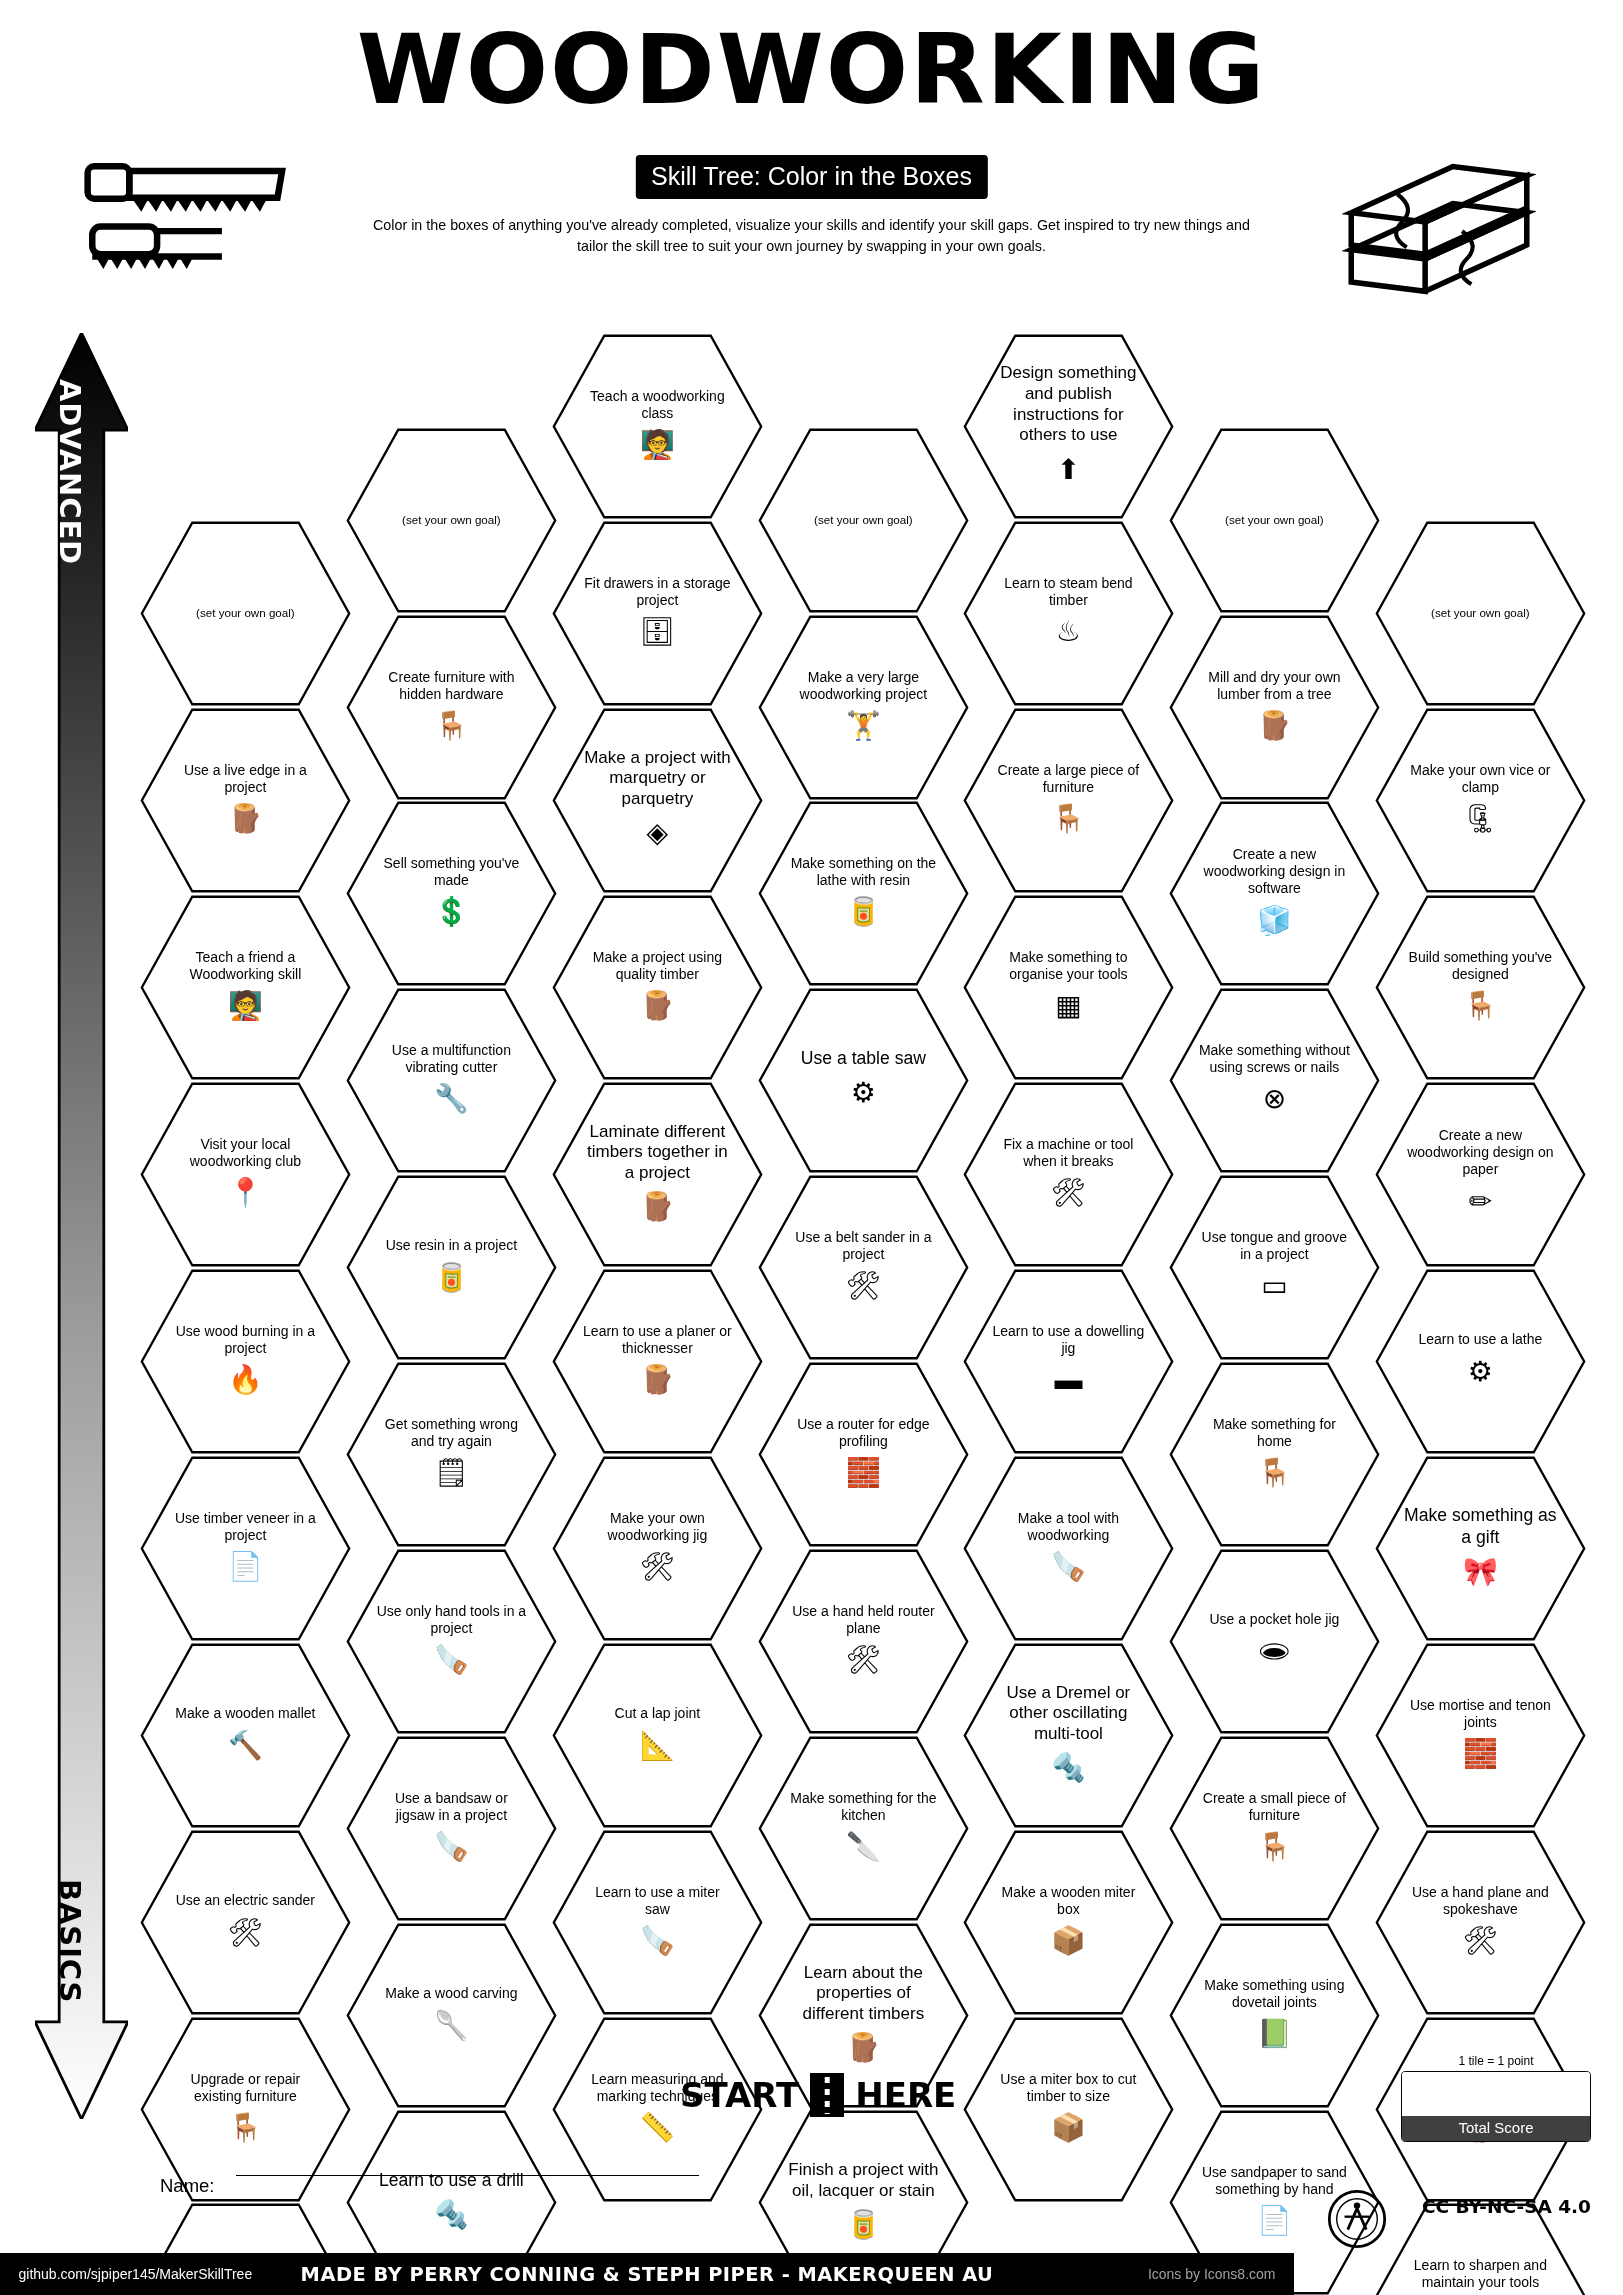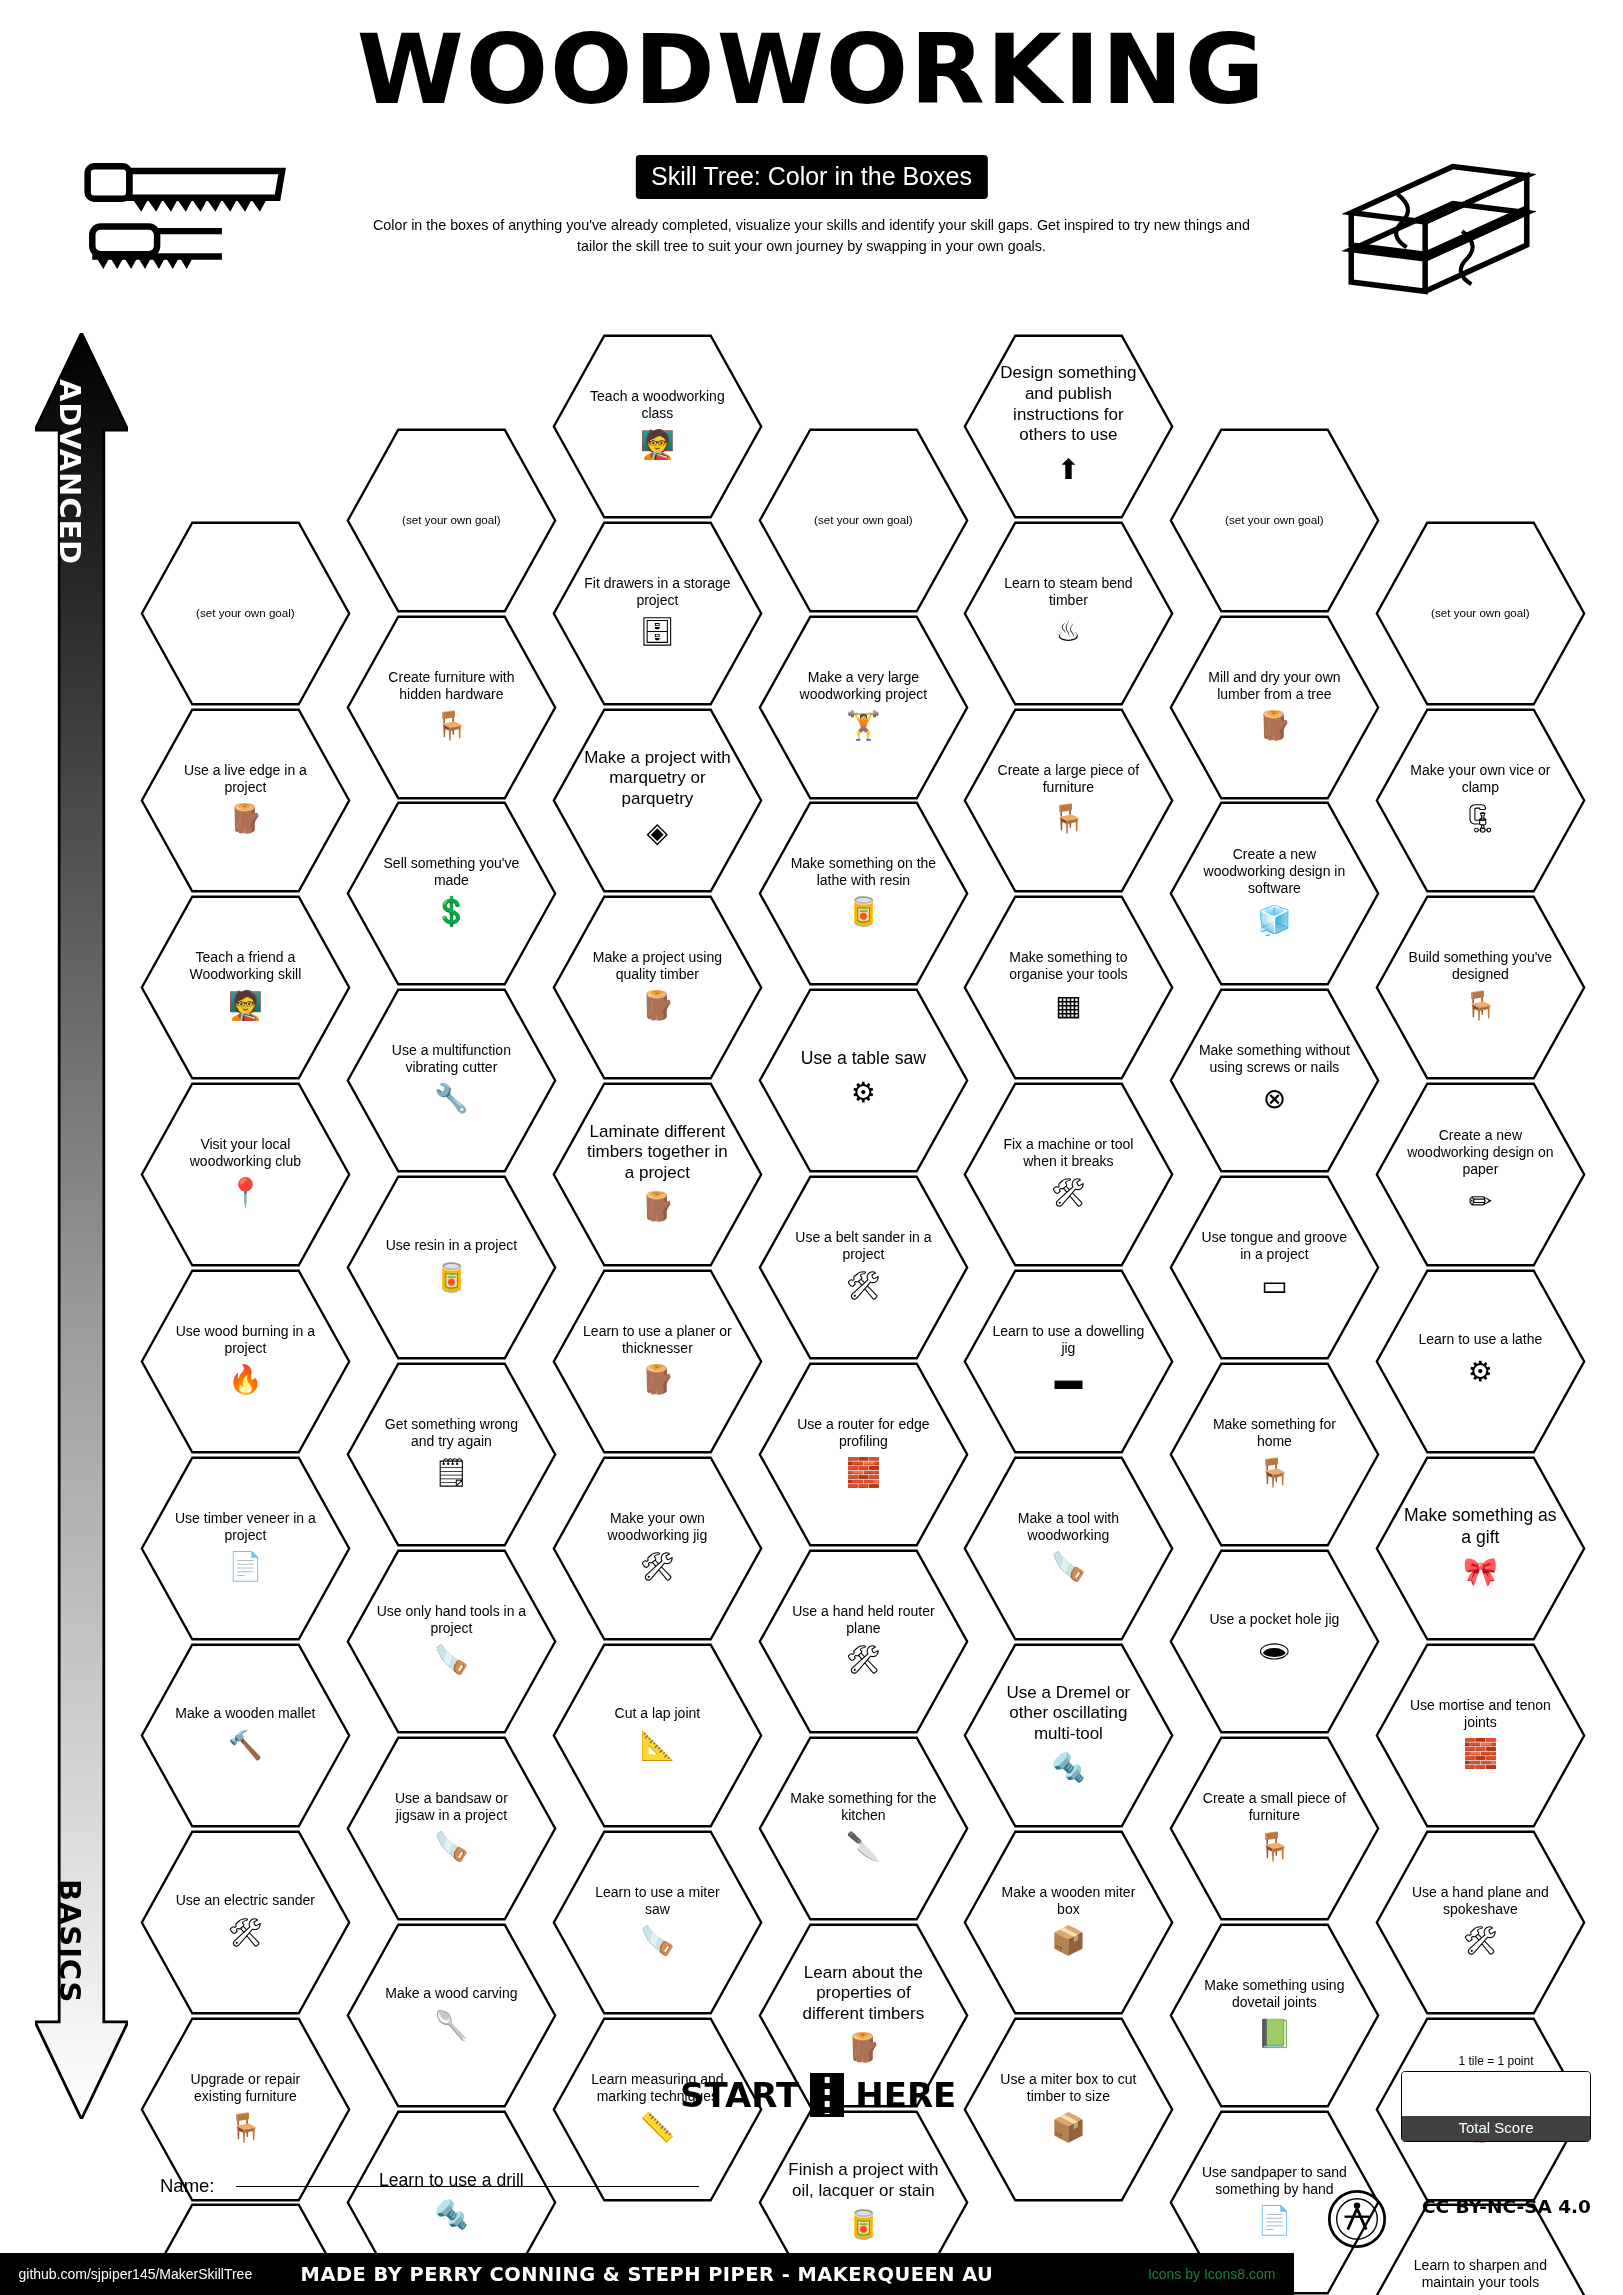--- a/index.html
+++ b/index.html
@@ -132,21 +132,21 @@
   #score-blank { height: 44px; background: #fff; }
   #score-label {
     background: #404040; color: #fff; text-align: center;
     font-size: 15px; padding: 3.7px 0 4.6px 0;
   }
 
   
   #name-line {
     position: absolute; left: 160px; top: 2175px;
     font-size: 18.5px;
-    display: flex; align-items: center; gap: 21px;
+    display: flex; align-items: flex-start; gap: 21px;
   }
   #name-rule { display: inline-block; width: 463px; border-bottom: 1.9px solid #000; height: 0.5px; }
 
   
   #cc-text {
     position: absolute; right: 32px; top: 2196px;
     font-size: 18.5px; font-weight: 700; text-align: right;
     font-family: "DejaVu Sans", sans-serif;
   }
   #maker-badge {
@@ -163,21 +163,21 @@
   #footer-credit {
     font-size: 19.4px; font-weight: 700; letter-spacing: 0.5px;
     font-family: "DejaVu Sans", sans-serif;
   }
   #footer-left {
     position: absolute; left: 18.5px; top: 50%; transform: translateY(-50%);
     font-size: 14px; color: #fff;
   }
   #footer-right {
     position: absolute; right: 18.5px; top: 50%; transform: translateY(-50%);
-    font-size: 14px; color: #15803d;
+    font-size: 14px; color: #a3a3a3;
   }
 </style>
 </head>
 <body>
 
 <div id="page">
 
   <div id="title">WOODWORKING</div>
   <div id="subtitle-box">Skill Tree: Color in the Boxes</div>
   <div id="blurb">Color in the boxes of anything you've already completed, visualize your skills and identify your skill gaps.  Get inspired to try new things and tailor the skill tree to suit your own journey by swapping in your own goals.</div>

